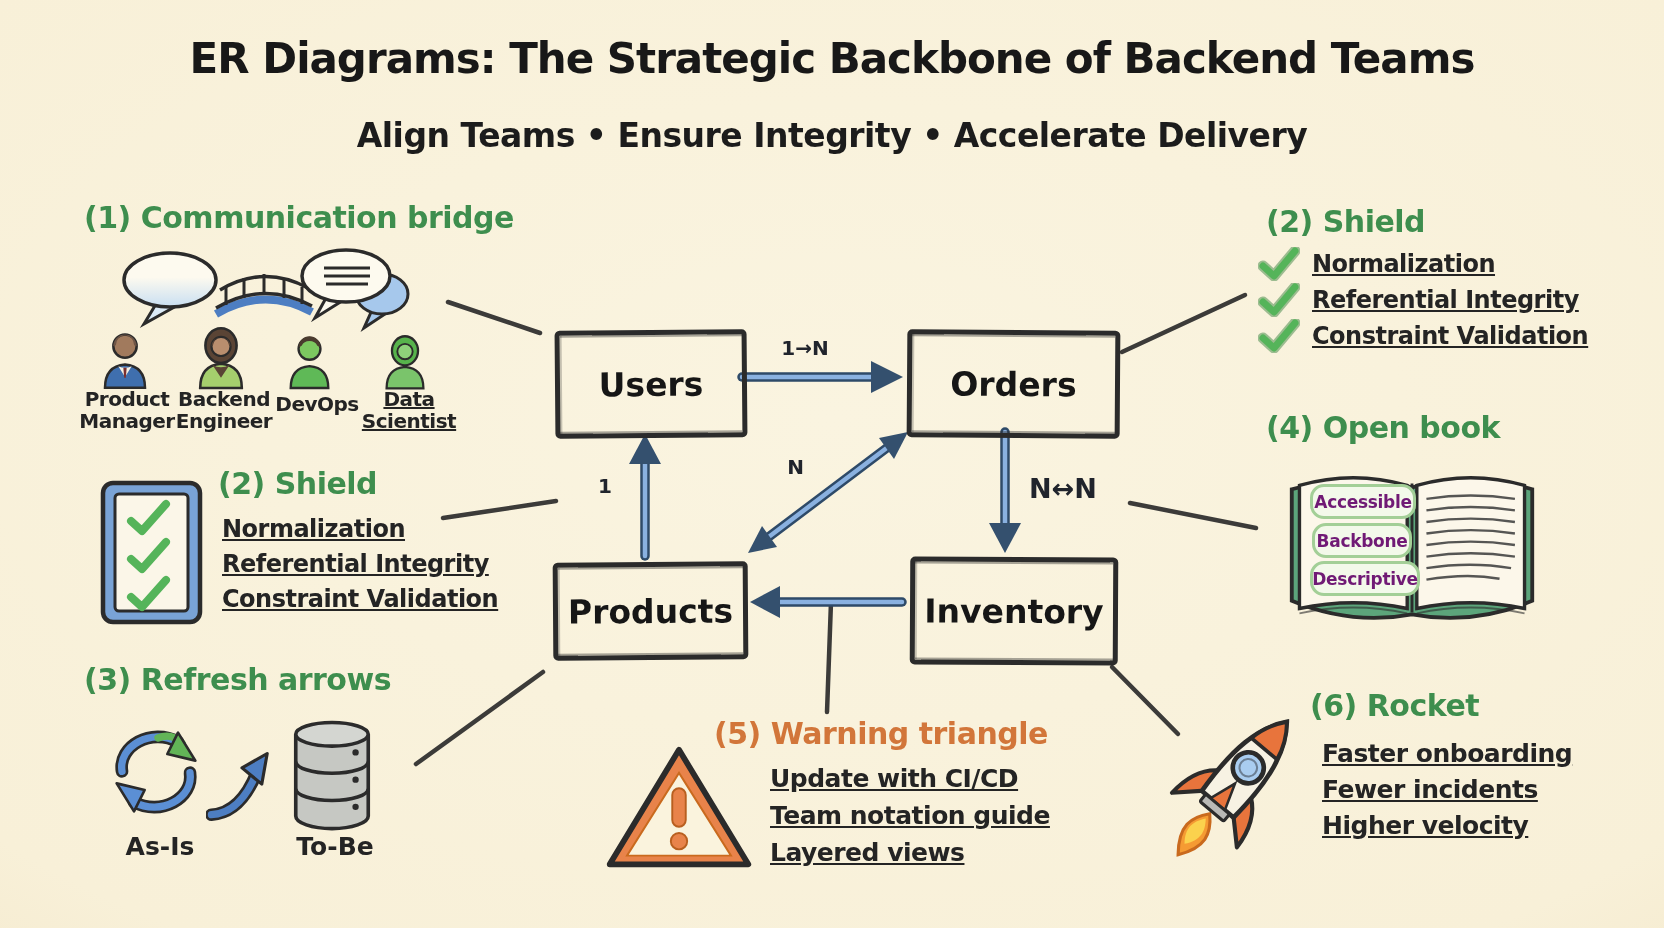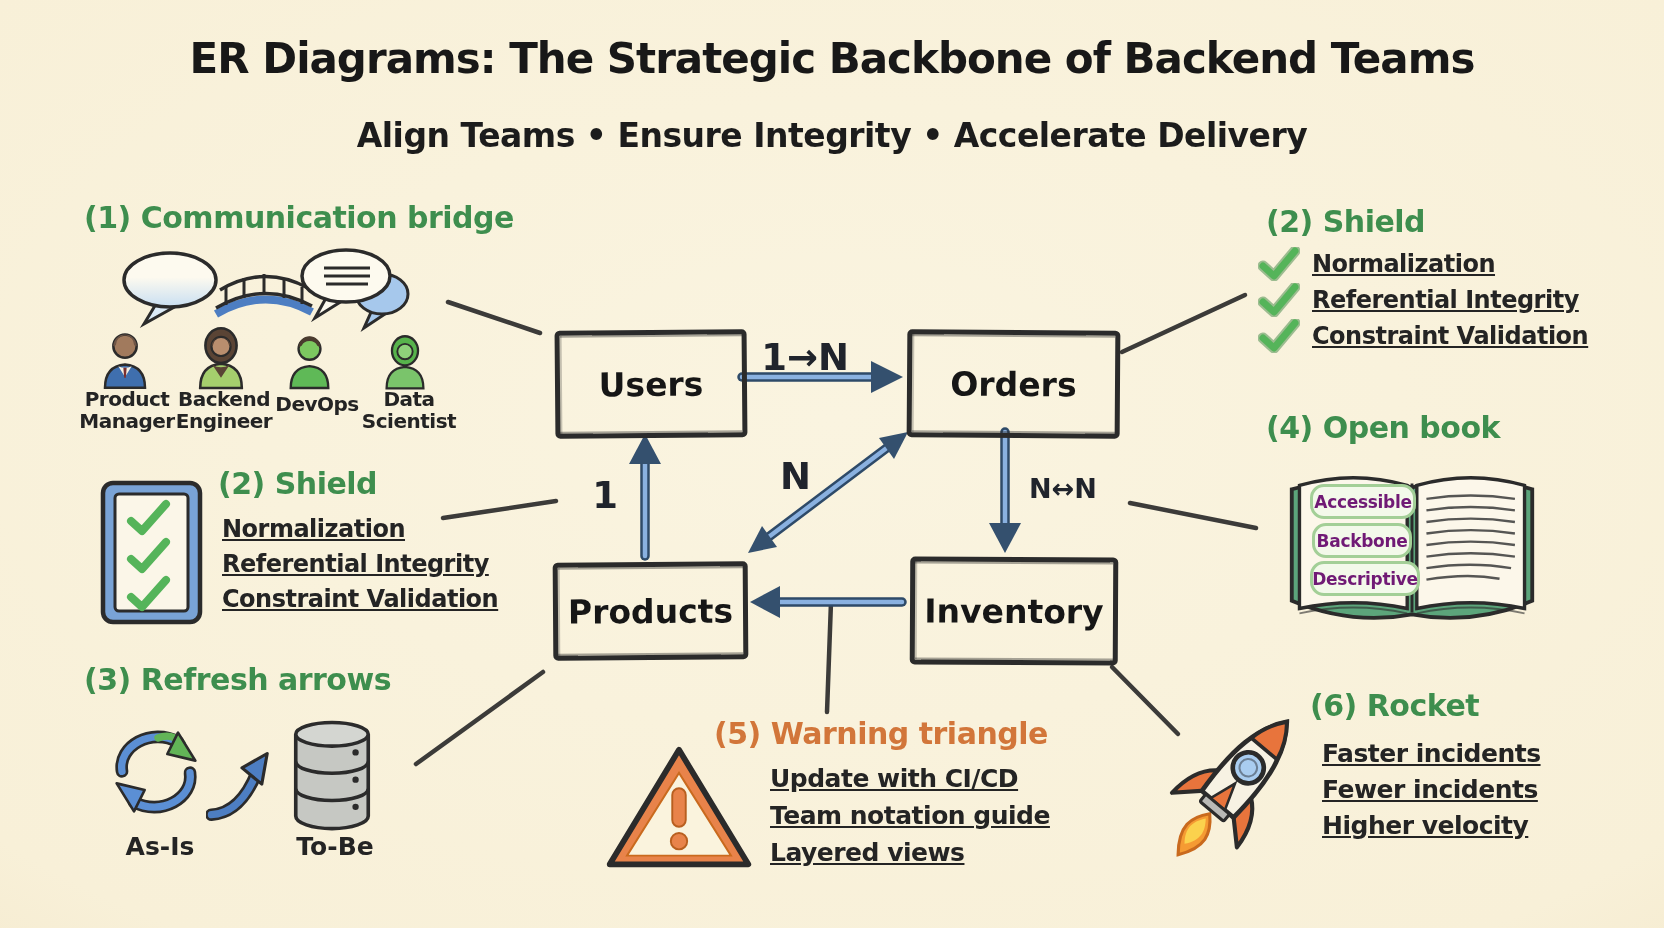--- a/index.html
+++ b/index.html
@@ -14,21 +14,21 @@
   .subtitle{left:0;right:0;top:116px;text-align:center;font-size:33px;font-weight:bold;letter-spacing:-0.5px;color:#1c1c1c;}
   .h-green{color:#3e8e4e;font-size:30px;font-weight:bold;letter-spacing:-0.5px;white-space:nowrap;}
   .h-orange{color:#d2763a;font-size:30px;font-weight:bold;letter-spacing:-0.5px;white-space:nowrap;}
   .list{font-size:24px;font-weight:bold;line-height:35px;white-space:nowrap;letter-spacing:-0.5px;text-decoration:underline;}
   .entity{
     display:flex;align-items:center;justify-content:center;
     border:5px solid #2b2b2b;border-radius:5px;
     box-shadow:inset 0 3px 0 -1px rgba(40,40,40,.4), inset 0 -3px 0 -1px rgba(40,40,40,.4), inset 3px 0 0 -1px rgba(40,40,40,.25);
     font-size:33px;font-weight:bold;color:#161616;z-index:3;background:transparent;
   }
-  .rel-label{font-size:37px;font-weight:bold;text-align:center;color:#20242c;z-index:4;white-space:nowrap;}
+  .rel-label{font-size:20px;font-weight:bold;text-align:center;color:#20242c;z-index:4;white-space:nowrap;}
   .role{font-size:20px;font-weight:bold;line-height:22px;text-align:center;letter-spacing:-0.5px;}
   .pill{
     position:absolute;display:flex;align-items:center;justify-content:center;
     background:#f3f9ea;border:3px solid #a3cf97;border-radius:14px;
     font-size:17px;font-weight:bold;color:#701a75;z-index:4;letter-spacing:-0.3px;
   }
   .mini-label{font-size:25px;font-weight:bold;text-align:center;white-space:nowrap;}
   .row36{height:36px;display:flex;align-items:center;gap:12px;}
   svg{display:block;}
 </style>
@@ -161,21 +161,21 @@
     <div>Product</div>
     <div>Manager</div>
   </div>
   <div class="abs role" style="left:164px;top:388px;width:120px;">
     <div>Backend</div>
     <div>Engineer</div>
   </div>
   <div class="abs role" style="left:257px;top:393px;width:120px;">
     <div>DevOps</div>
   </div>
-  <div class="abs role" style="left:349px;top:388px;width:120px;">
+  <div class="abs role" style="left:349px;top:388px;width:120px;text-decoration:underline;">
     <div>Data</div>
     <div>Scientist</div>
   </div>
 
   <svg class="abs" style="left:98px;top:478px;" width="107" height="149" viewBox="0 0 107 149">
     <rect x="5" y="5" width="97" height="139" rx="10" fill="#79a3d6" stroke="#2b2b2b" stroke-width="4.5"></rect>
     <rect x="17" y="16" width="73" height="117" rx="4" fill="#fbf6e8" stroke="#2b2b2b" stroke-width="3"></rect>
     <g stroke="#55b45a" stroke-width="8" fill="none" stroke-linecap="round" stroke-linejoin="round">
       <path d="M33,43 L44,53 L68,26"></path>
       <path d="M33,81 L44,91 L68,64"></path>
@@ -288,18 +288,18 @@
       <path d="M88,86 C102,96 108,112 109,132 L86,110 Z" fill="#e8743c" stroke="#2b2b2b" stroke-width="4" stroke-linejoin="round"></path>
       <path d="M68,8 C86,30 92,62 88,112 L48,112 C44,62 50,30 68,8 Z" fill="#f7f2e3" stroke="#2b2b2b" stroke-width="4.5"></path>
       <path d="M68,8 C77,19 82,30 84,42 L52,42 C54,30 59,19 68,8 Z" fill="#e8743c" stroke="#2b2b2b" stroke-width="3.5"></path>
       <path d="M68,86 L77,112 L59,112 Z" fill="#e8743c" stroke="#2b2b2b" stroke-width="2.5"></path>
       <rect x="53" y="112" width="30" height="9" rx="2" fill="#b9b9b6" stroke="#2b2b2b" stroke-width="3"></rect>
       <circle cx="68" cy="66" r="15" fill="#a9cdf0" stroke="#2b2b2b" stroke-width="4.5"></circle>
       <circle cx="68" cy="66" r="8.5" fill="none" stroke="#6b7f94" stroke-width="2"></circle>
     </g>
   </svg>
   <div class="abs list" style="left:1322px;top:736px;font-size:25px;line-height:36px;">
-    <div>Faster incidents</div>
+    <div>Faster onboarding</div>
     <div>Fewer incidents</div>
     <div>Higher velocity</div>
   </div>
 
 </div>
 
 </body></html>

